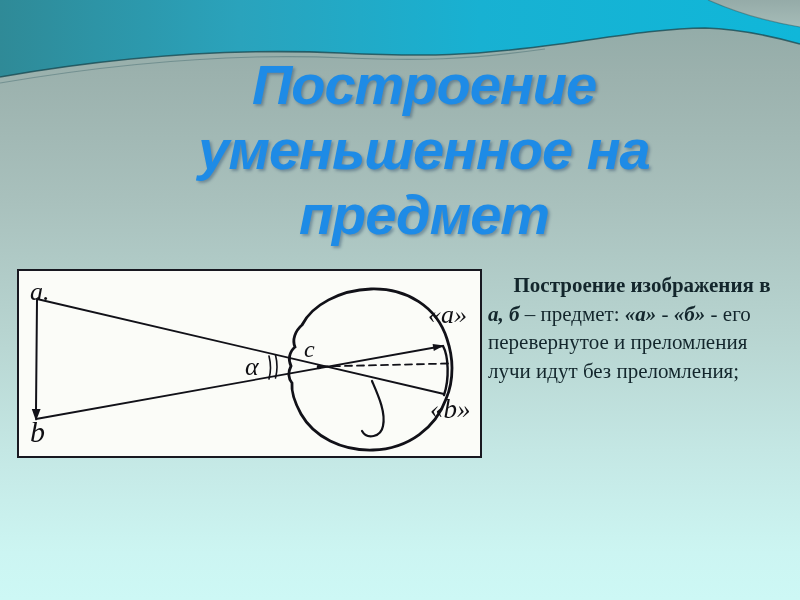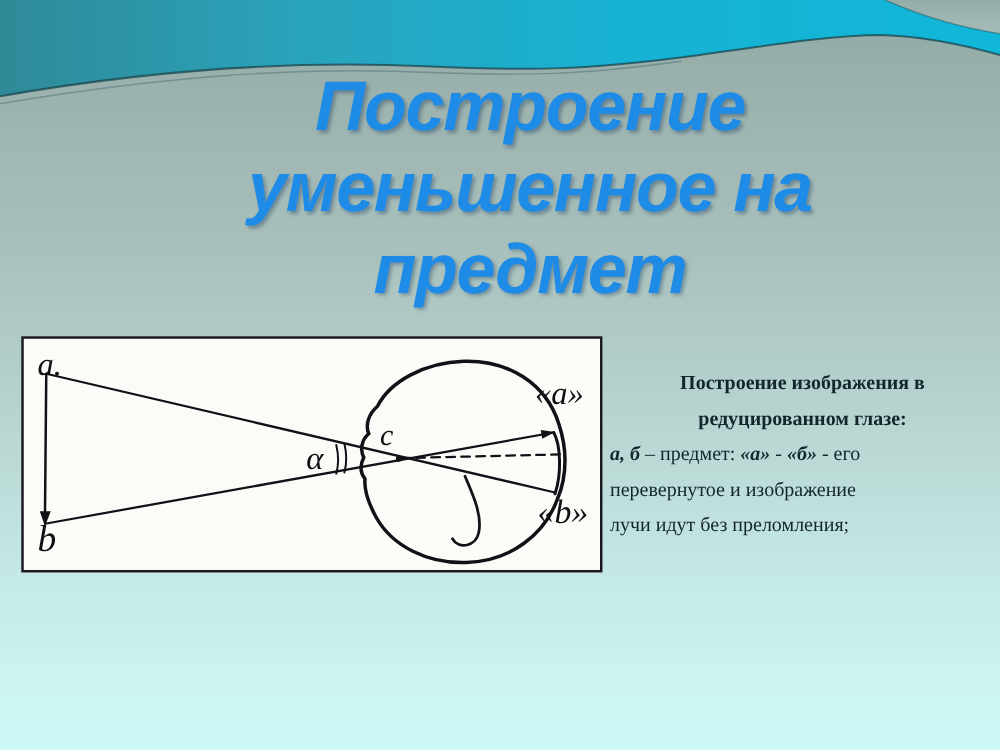--- a/index.html
+++ b/index.html
@@ -37,23 +37,22 @@
   }
   .lbl-object-top    { left:11px;  top:8px;   font-size:26px; }
   .lbl-object-bottom { left:11px;  top:146px; font-size:30px; }
   .lbl-angle         { left:226px; top:83px;  font-size:26px; }
   .lbl-nodal         { left:285px; top:66px;  font-size:24px; }
   .lbl-image-top     { left:409px; top:31px;  font-size:26px; }
   .lbl-image-bottom  { left:411px; top:125px; font-size:27px; }
 
   .description {
     position:absolute; left:488px; top:271px; width:308px;
-    color:#13262C; font-size:16px; line-height:28.5px;
+    color:#13262C; font-size:21px; line-height:28.5px;
     white-space:nowrap;
-    margin-top:22px;
   }
   .desc-heading { font-weight:bold; text-align:center; }
   .it { font-style:italic;font-weight:bold; }
 </style>
 </head>
 <body>
 
 <div class="slide">
 
   <svg class="waves" viewBox="0 0 800 600" aria-hidden="true">
@@ -110,21 +109,20 @@
     <div class="dlabel lbl-object-top">а.</div>
     <div class="dlabel lbl-object-bottom">b</div>
     <div class="dlabel lbl-angle">α</div>
     <div class="dlabel lbl-nodal">с</div>
     <div class="dlabel lbl-image-top">«а»</div>
     <div class="dlabel lbl-image-bottom">«b»</div>
   </div>
 
   <div class="description">
     <div class="desc-heading">Построение изображения в</div>
-    <div class="desc-heading">редуцированном глазе:</div>
     <div id="desc-body">
         <div><span class="it">а, б</span><span> – предмет: </span><span class="it">«а»</span><span> - </span><span class="it">«б»</span><span> - его</span></div>
-        <div><span>перевернутое и изображение</span></div>
+        <div><span>перевернутое и преломления</span></div>
         <div><span>лучи идут без преломления;</span></div>
       </div>
   </div>
 
 </div>
 
 </body></html>

